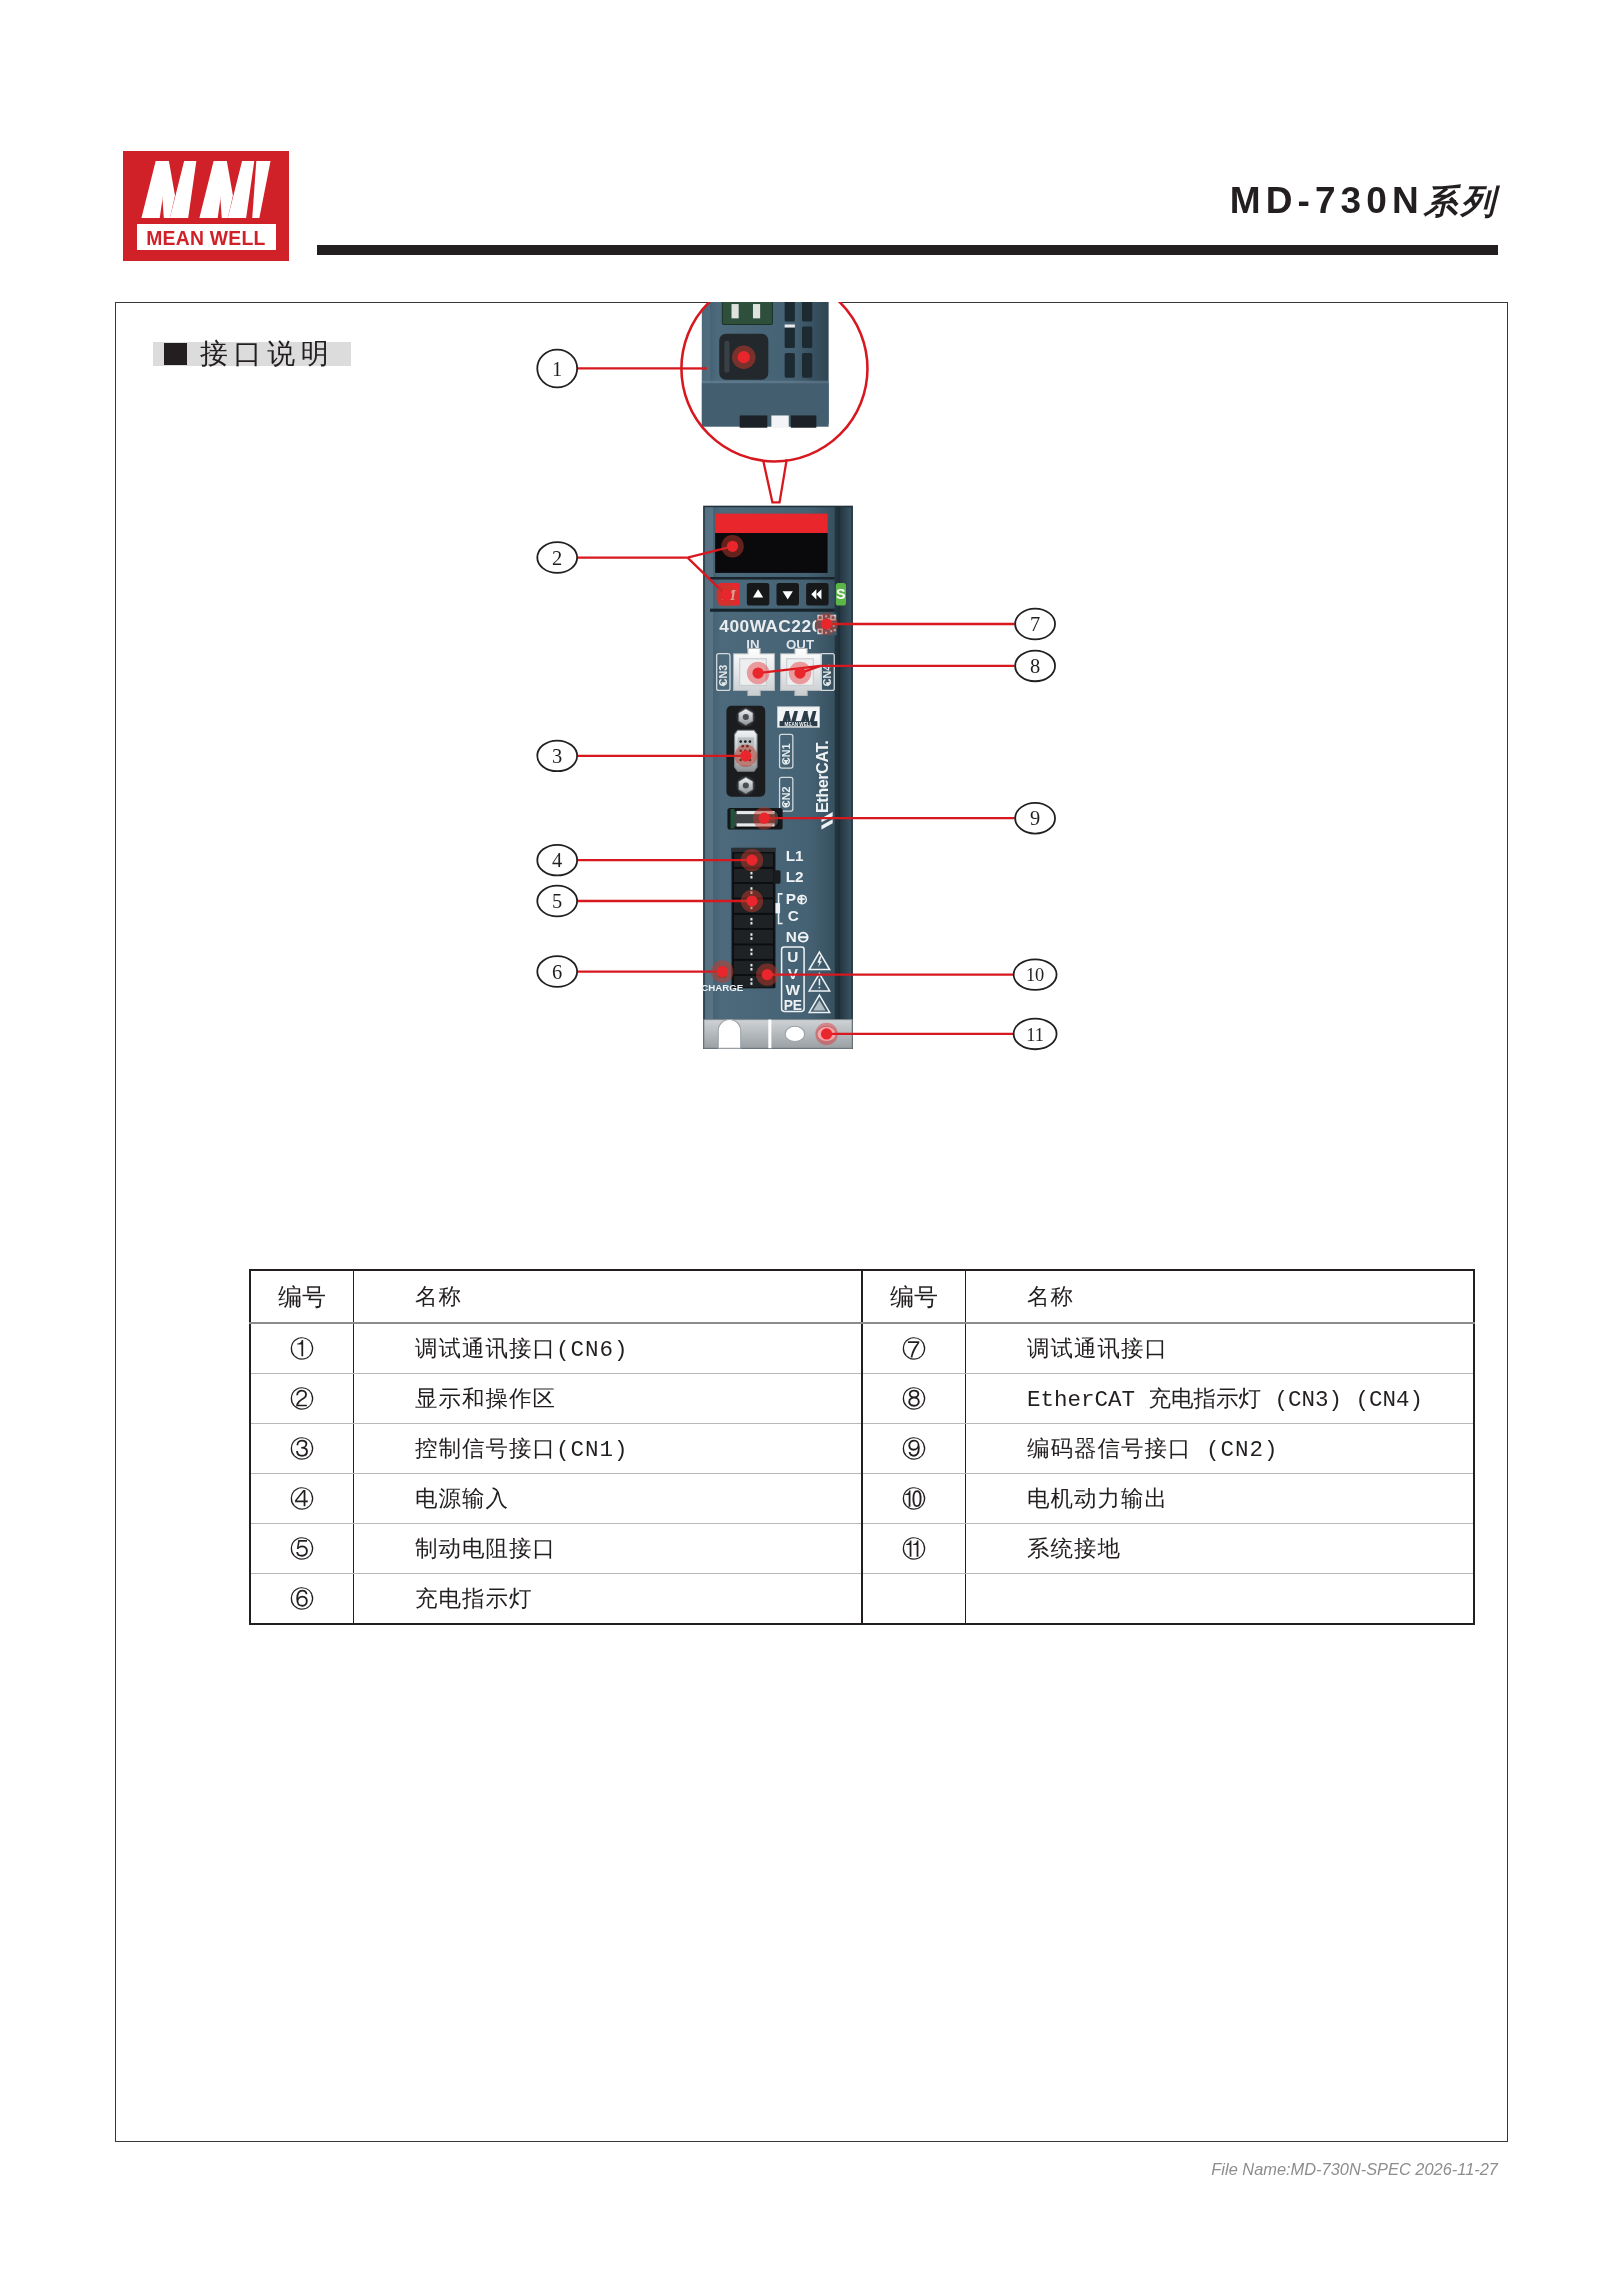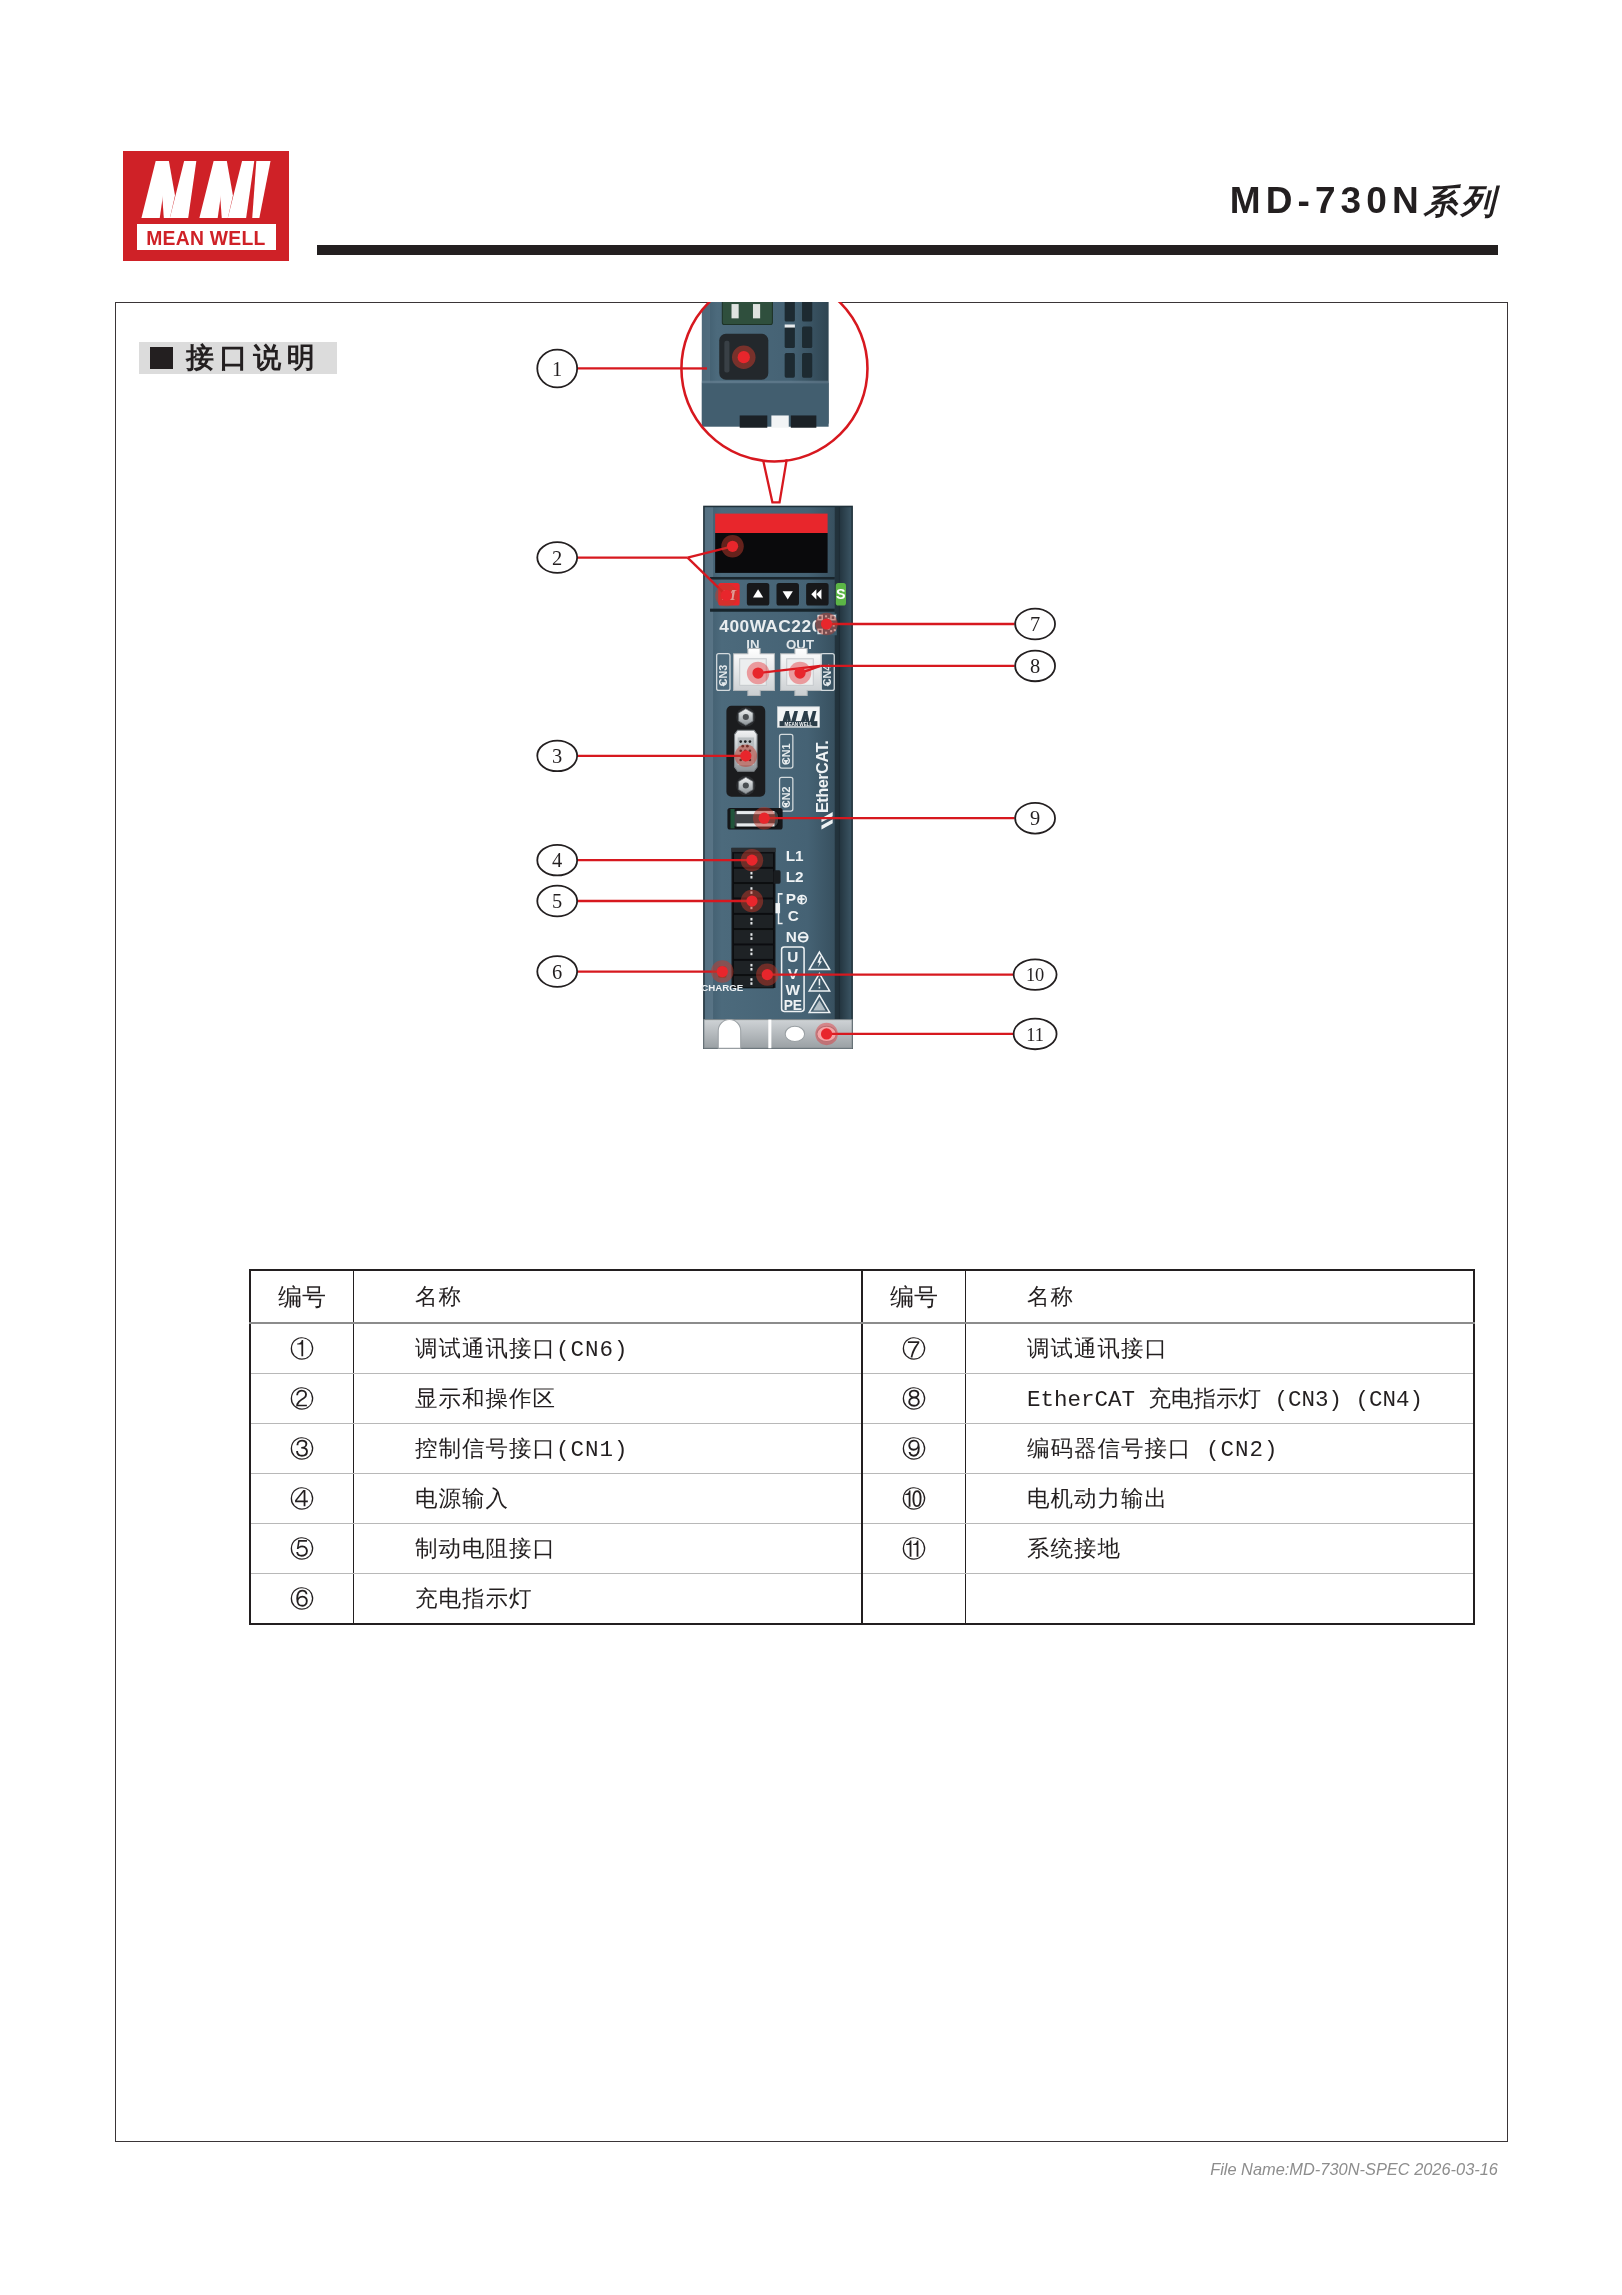--- a/index.html
+++ b/index.html
@@ -94,28 +94,27 @@
     left: 115px; top: 302px;
     width: 1393px; height: 1840px;
     border: 1.5px solid #3a3537;
     box-sizing: border-box;
     background: #ffffff;
   }
 
   
   .section-head {
     position: absolute;
-    left: 139px; top: 342px;
-    height: 32px;
+    left: 153px; top: 342px;
+    height: 24px;
     background: #dcdcdc;
     display: flex;
     align-items: center;
     padding: 0 13.3px 0 11.2px;
     box-sizing: border-box;
-    font-weight: bold;
   }
   .section-bullet {
     width: 22.5px; height: 22.5px;
     background: #231f20;
     margin-right: 13.3px;
     flex: none;
   }
   .section-head-label {
     font-family: "Liberation Serif", serif;
     font-size: 28px;
@@ -685,14 +684,14 @@
     </tr>
     <tr class="last-row">
       <td class="c-num">⑥</td>
       <td class="c-name">充电指示灯</td>
       <td class="c-num"></td>
       <td class="c-name"></td>
     </tr>
   </tbody>
 </table>
 
-<div class="footer">File Name:MD-730N-SPEC  2026-03-16</div>
+<div class="footer">File Name:MD-730N-SPEC  2026-11-27</div>
 
 
 </body></html>

